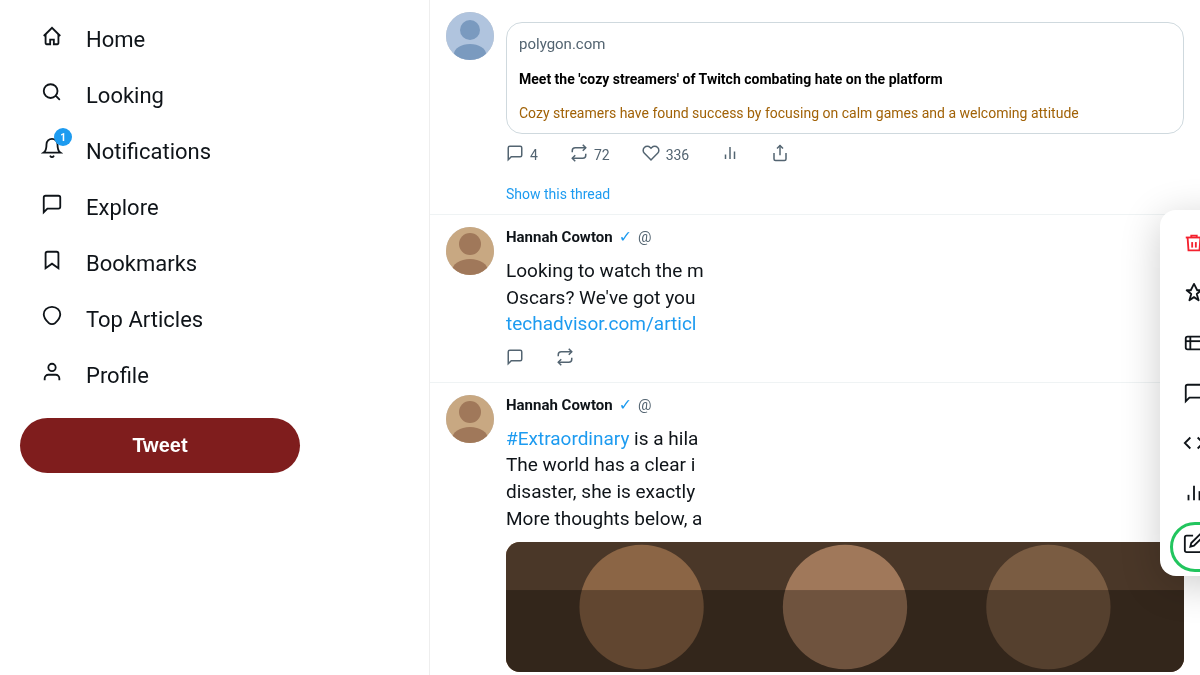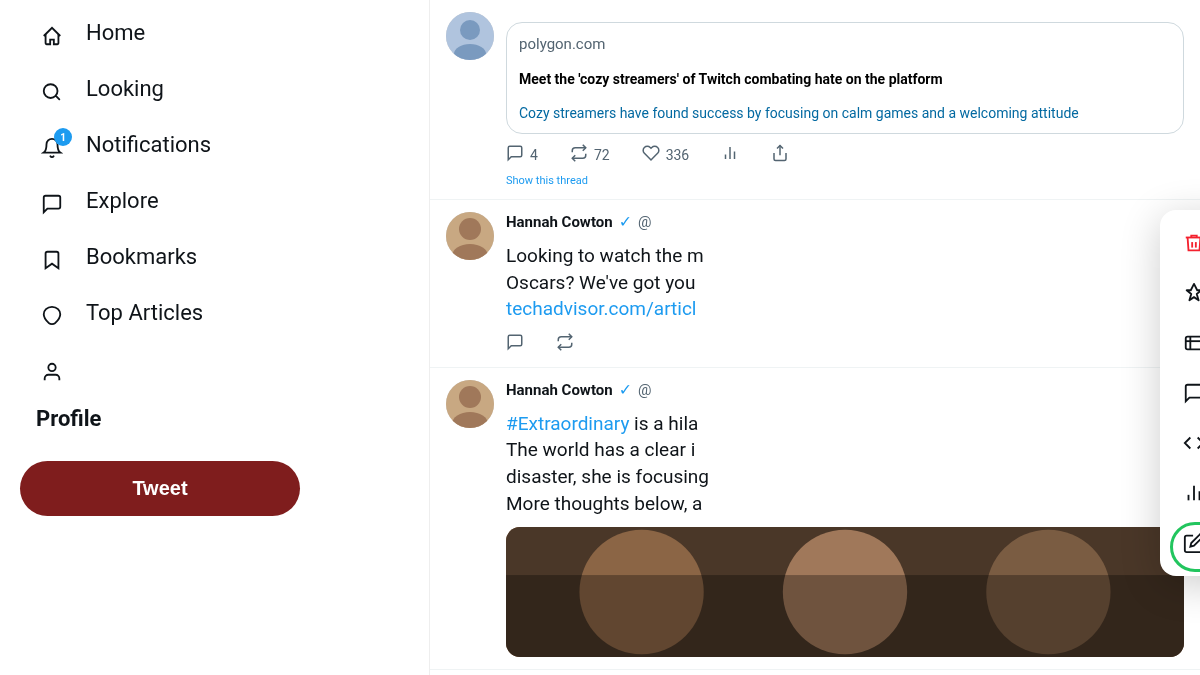--- a/index.html
+++ b/index.html
@@ -17,33 +17,33 @@
       width: 430px;
       min-width: 430px;
       padding: 10px 20px;
       display: flex;
       flex-direction: column;
       gap: 4px;
       border-right: 1px solid #eee;
     }
     .nav-item {
       display: flex;
-      align-items: flex-start;
+      align-items: flex-end;
       gap: 18px;
       padding: 10px 16px;
       border-radius: 999px;
       cursor: pointer;
       font-size: 22px;
       font-weight: 400;
       color: #0f1419;
       position: relative;
       width: fit-content;
       min-width: 200px;
     }
-    .nav-item.bold-item { font-weight: 700; flex-direction: column; }
+    .nav-item.bold-item { font-weight: 400; }
     .nav-icon {
       width: 32px;
       height: 32px;
       display: flex;
       align-items: center;
       justify-content: center;
       font-size: 26px;
       position: relative;
     }
     .notification-badge {
@@ -152,22 +152,22 @@
       align-items: center;
       gap: 6px;
       cursor: pointer;
     }
     .action-icon {
       font-size: 18px;
     }
 
     .show-thread {
       color: #1d9bf0;
-      font-size: 11px;
-      margin-top: 8px;
+      font-size: 14px;
+      margin-top: 20px;
       cursor: pointer;
     }
 
     
     .link-preview {
       border: 1px solid #cfd9de;
       border-radius: 16px;
       padding: 12px;
       margin-top: 10px;
       font-size: 14px;
@@ -175,21 +175,21 @@
     .link-preview-domain {
       color: #536471;
       font-size: 15px;
     }
     .link-preview-title {
       font-weight: 700;
       color: #000000;
       margin: 18px 0;
     }
     .link-preview-desc {
-      color: #0369a1;
+      color: #a16207;
     }
 
     
     .dropdown-overlay {
       position: absolute;
       top: 210px;
       left: 730px;
       background: #fff;
       border-radius: 16px;
       box-shadow: 0 8px 40px rgba(0,0,0,0.2);
@@ -451,21 +451,21 @@
       </div>
       <div class="tweet-content">
         <div class="tweet-header">
           <span class="tweet-name">Hannah Cowton</span>
           <span class="verified-badge">✓</span>
           <span class="tweet-handle">@</span>
         </div>
         <div class="tweet-text">
           <a class="tweet-link">#Extraordinary</a><span> is a hila</span><br>
           <span>The world has a clear i</span><br>
-          <span>disaster, she is focusing</span><br>
+          <span>disaster, she is exactly</span><br>
           <span>More thoughts below, a</span>
         </div>
         <div class="tweet-image">
           <svg width="100%" height="130" viewBox="0 0 600 130" preserveAspectRatio="xMidYMid slice">
             <rect width="600" height="130" fill="#4a3728"></rect>
             <ellipse cx="120" cy="65" rx="55" ry="55" fill="#8b6545"></ellipse>
             <ellipse cx="300" cy="65" rx="55" ry="55" fill="#a0785a"></ellipse>
             <ellipse cx="480" cy="65" rx="55" ry="55" fill="#7a5c42"></ellipse>
             <rect x="0" y="50" width="600" height="80" fill="rgba(0,0,0,0.3)"></rect>
           </svg>

